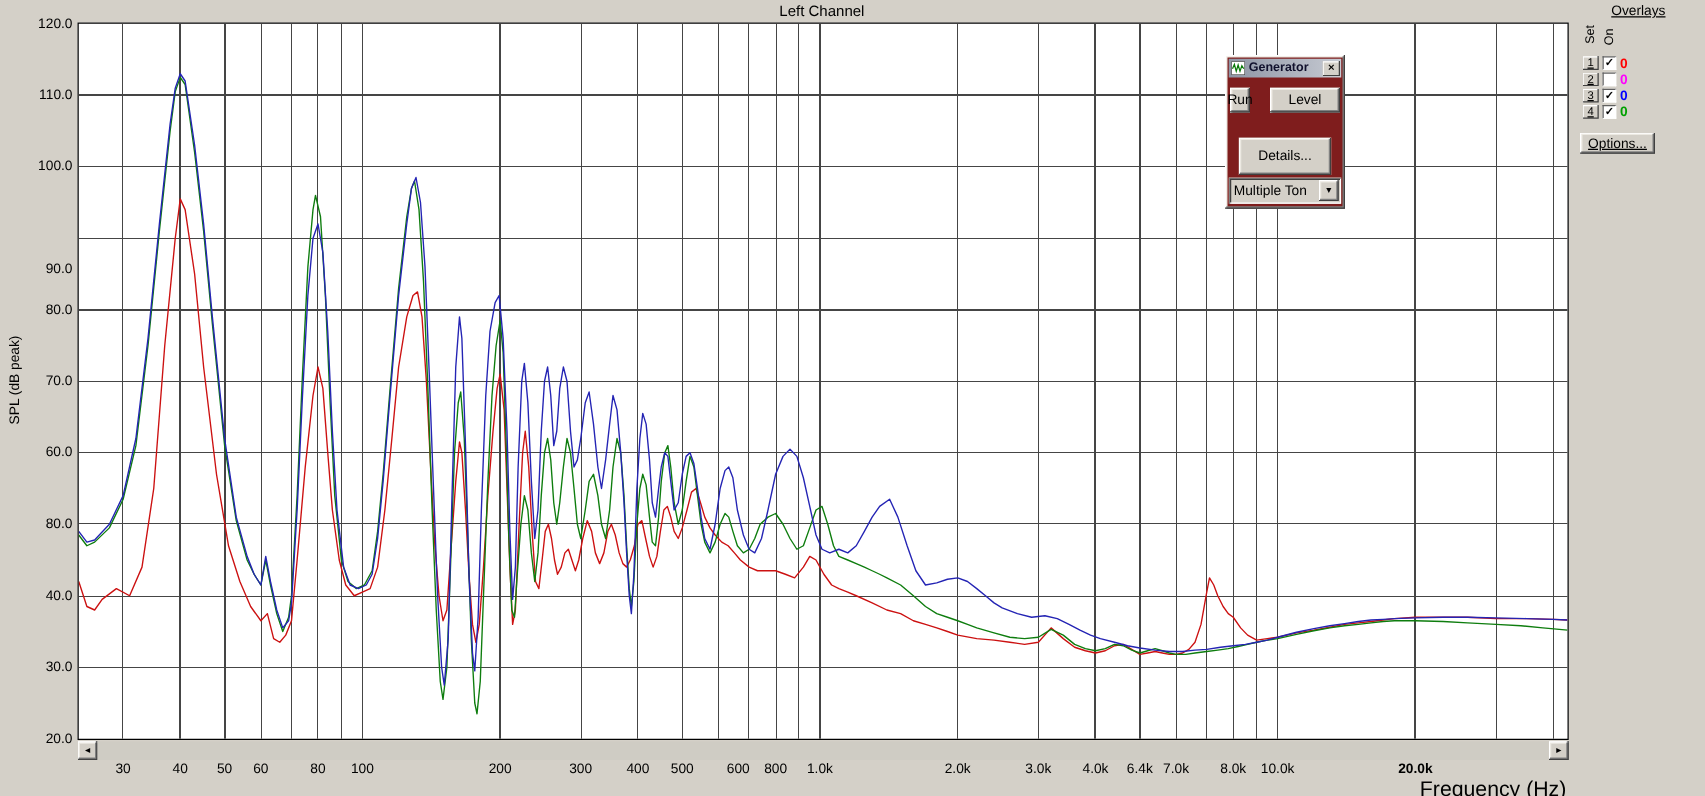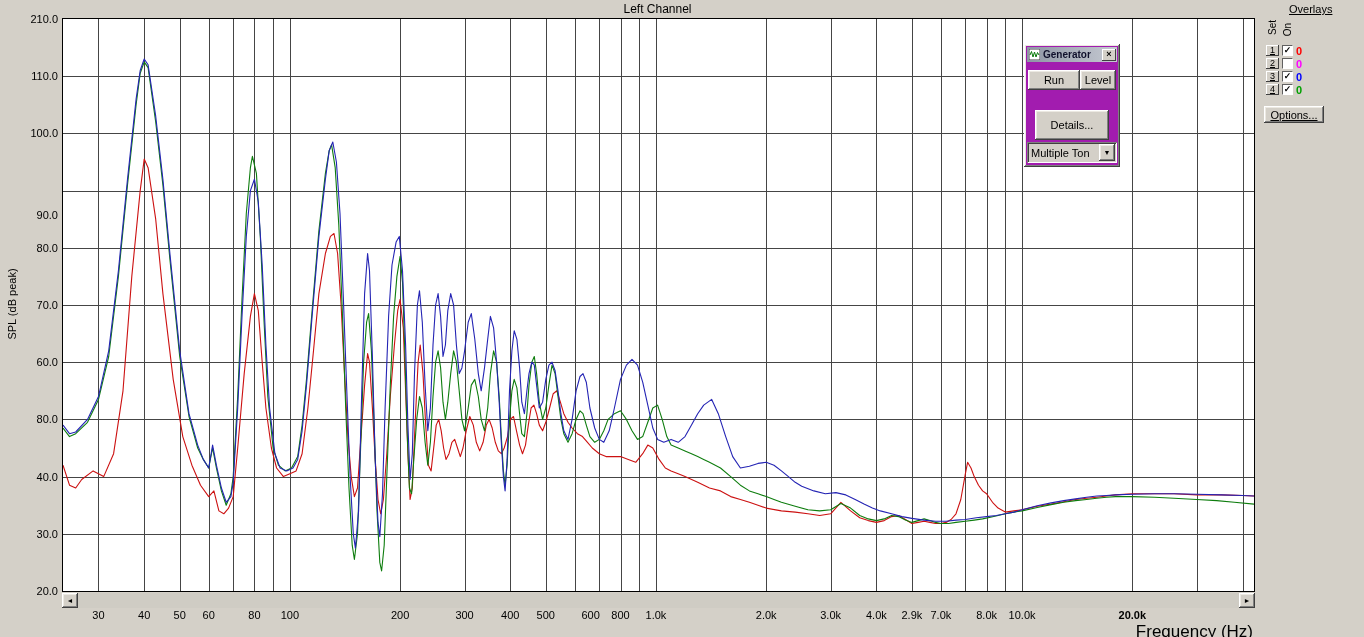--- a/index.html
+++ b/index.html
@@ -16,28 +16,28 @@
   .y-tick{position:absolute;left:16px;width:42px;text-align:right;font-size:11px;height:12px;line-height:12px;}
   .x-tick{position:absolute;top:609px;width:50px;text-align:center;font-size:11px;height:12px;line-height:12px;}
 
   .btn{background:#d4d0c8;box-shadow:inset -1px -1px 0 #404040,inset 1px 1px 0 #ffffff,inset -2px -2px 0 #808080,inset 2px 2px 0 #ece9e2;display:flex;align-items:center;justify-content:center;font-size:11px;color:#000;cursor:default;user-select:none;box-sizing:border-box;}
   .thin-raised{background:#d4d0c8;box-shadow:inset -1px -1px 0 #404040,inset 1px 1px 0 #ffffff;}
 
   #scrollbar{position:absolute;left:62px;top:593px;width:1193px;height:15px;display:flex;}
   .sb-btn{width:16px;height:15px;font-size:7px;line-height:15px;}
   .sb-track{flex:1;background:#cfccc4;}
 
-  #generator-dialog{position:absolute;left:1024px;top:44px;width:96px;height:123px;background:#a21caf;box-shadow:inset -1px -1px 0 #404040,inset 1px 1px 0 #ffffff,inset -2px -2px 0 #808080,inset 2px 2px 0 #ece9e2;z-index:10;}
+  #generator-dialog{position:absolute;left:980px;top:44px;width:96px;height:123px;background:#7f1d1d;box-shadow:inset -1px -1px 0 #404040,inset 1px 1px 0 #ffffff,inset -2px -2px 0 #808080,inset 2px 2px 0 #ece9e2;z-index:10;}
   .gd-title{display:flex;align-items:center;gap:3px;height:15px;margin:3px 3px 0 3px;padding:0 1px 0 2px;background:linear-gradient(to right,#8e95a5,#c6cad2);}
   .gd-icon{width:11px;height:11px;flex:0 0 auto;display:block;}
   .gd-title-text{flex:1;font-size:10px;font-weight:bold;color:#10102c;white-space:nowrap;overflow:hidden;}
   .gd-close{width:14px;height:12px;font-size:9px;line-height:11px;text-align:center;font-weight:bold;flex:0 0 auto;}
   .gd-row{display:flex;justify-content:space-between;margin:8px 4px 0 4px;}
-  .gd-run{width:52px;height:20px;}
-  .gd-level{width:36px;height:20px;}
+  .gd-run{width:16px;height:20px;}
+  .gd-level{width:56px;height:20px;}
   .gd-details{position:absolute;left:11px;top:66px;width:74px;height:30px;}
   .gd-combo{position:absolute;left:3px;bottom:4px;right:3px;height:21px;background:#d4d0c8;box-shadow:inset 1px 1px 0 #808080,inset -1px -1px 0 #ffffff,inset 2px 2px 0 #404040;display:flex;align-items:center;box-sizing:border-box;}
   .gd-combo-text{flex:1;font-size:11px;padding-left:4px;white-space:nowrap;overflow:hidden;}
   .gd-combo-btn{width:16px;height:17px;margin-right:2px;font-size:7px;line-height:17px;text-align:center;flex:0 0 auto;}
 
   #overlays{position:absolute;left:1260px;top:0;width:104px;height:140px;z-index:5;}
   #overlays-title{position:absolute;left:29px;top:3px;font-size:11px;text-decoration:underline;white-space:nowrap;}
   .v-label{position:absolute;font-size:10px;white-space:nowrap;transform:rotate(-90deg);}
   #ov-set{left:5px;top:22px;}
   #ov-on{left:21px;top:24px;}
@@ -98,21 +98,21 @@
           <line x1="0" y1="114" x2="1191" y2="114"></line>
           <line x1="0" y1="57" x2="1191" y2="57"></line>
         </g>
         <path d="M0.0 446.2L6.5 466.2L12.7 469.0L18.7 460.5L30.1 451.9L40.7 457.6L50.6 434.7L60.0 371.8L68.8 257.4L77.2 171.6L81.2 140.1L85.1 148.7L92.7 200.2L99.9 274.6L110.2 360.4L119.8 417.6L128.9 446.2L137.5 466.2L145.7 477.6L150.9 471.9L155.9 491.9L160.8 494.8L165.6 489.1L170.2 477.6L174.7 429.0L181.2 354.6L187.4 297.4L191.4 274.6L195.3 291.7L199.2 343.2L202.9 389.0L208.4 429.0L213.6 449.0L220.4 457.6L226.9 454.7L233.1 451.9L239.1 434.7L244.9 389.0L250.5 331.8L255.9 274.6L262.4 234.5L267.4 217.4L271.0 214.5L274.6 234.5L278.1 286.0L281.5 354.6L284.9 417.6L288.2 457.6L291.4 477.6L294.5 469.0L297.6 423.3L301.6 366.1L304.6 334.6L306.5 343.2L309.4 389.0L312.2 440.4L315.0 480.5L317.7 494.8L320.4 480.5L323.8 434.7L327.3 377.5L331.4 326.0L334.7 291.7L337.1 280.3L340.3 308.9L342.6 371.8L344.9 434.7L347.1 480.5L349.3 469.0L352.3 400.4L355.1 343.2L357.2 326.0L360.0 354.6L362.7 406.1L365.4 446.2L368.1 451.9L370.7 429.0L373.2 406.1L375.7 400.4L378.2 411.8L380.6 429.0L383.0 440.4L386.0 434.7L388.9 423.3L391.7 420.4L394.5 429.0L397.3 437.6L400.0 429.0L403.2 411.8L406.8 397.5L410.3 406.1L413.3 423.3L416.7 431.9L420.1 423.3L423.3 406.1L426.1 400.4L429.2 409.0L432.3 423.3L435.3 431.9L438.3 434.7L441.2 429.0L444.5 417.6L447.3 400.4L450.5 397.5L453.5 411.8L456.6 426.1L459.5 434.7L462.5 426.1L465.3 406.1L468.1 389.0L470.9 386.1L473.6 394.7L476.3 406.1L479.6 411.8L482.8 403.3L486.6 389.0L490.2 374.7L493.8 371.8L497.4 383.2L500.8 394.7L505.0 403.3L509.1 409.0L514.4 414.7L519.5 417.6L524.5 423.3L529.3 429.0L536.3 434.7L543.0 437.6L549.4 437.6L557.5 437.6L565.3 440.4L572.7 443.3L579.7 434.7L584.8 426.1L589.8 429.0L596.1 440.4L602.3 449.0L608.1 451.9L615.2 454.7L622.0 457.6L634.7 463.3L646.5 469.0L657.5 471.9L667.7 477.6L677.4 480.5L686.4 483.3L695.0 486.2L703.2 489.1L718.4 491.9L732.2 493.1L744.9 494.8L756.7 496.5L767.7 494.8L777.9 483.3L787.6 491.9L796.7 498.8L805.3 501.6L813.4 503.4L821.2 501.6L828.6 497.6L835.6 496.5L842.4 500.5L848.9 504.5L855.1 503.4L861.1 502.2L866.9 503.4L872.5 504.5L877.9 504.5L883.1 503.4L888.1 500.5L893.0 494.8L897.8 480.5L902.4 454.7L904.6 443.3L908.0 449.0L911.2 457.6L915.5 466.2L919.6 471.9L923.6 474.8L929.5 483.3L935.1 489.1L942.3 493.1L950.9 491.9L959.1 490.8L974.2 487.3L988.1 485.1L1000.8 482.8L1012.6 480.5L1023.6 479.3L1033.8 478.2L1043.5 477.0L1052.5 475.9L1069.3 474.8L1091.5 474.8L1111.0 474.8L1133.8 475.9L1158.3 475.9L1179.5 476.5L1191.0 477.0" fill="none" stroke="#cc1111" stroke-width="1.1" stroke-linejoin="round"></path>
         <path d="M0.0 409.0L6.5 417.6L12.7 414.7L24.5 403.3L35.5 380.4L45.7 337.5L55.4 257.4L64.5 165.9L73.1 85.8L77.2 54.3L81.2 42.9L85.1 48.6L92.7 103.0L99.9 165.9L106.9 240.2L116.7 337.5L126.0 397.5L134.7 429.0L140.3 440.4L145.7 449.0L149.6 429.0L153.4 449.0L158.4 471.9L163.2 486.2L167.9 474.8L170.2 457.6L174.7 377.5L179.0 280.3L183.3 194.5L187.4 148.7L189.4 137.3L193.4 154.4L197.3 217.4L201.1 303.2L204.8 377.5L210.1 429.0L215.4 446.2L222.1 451.9L228.5 449.0L234.7 437.6L239.1 406.1L243.5 360.4L249.1 291.7L255.9 211.6L262.4 154.4L266.2 131.6L268.6 125.8L272.2 148.7L275.8 205.9L279.3 291.7L282.7 389.0L286.0 469.0L289.2 526.2L291.4 540.5L294.5 514.8L297.6 429.0L300.6 343.2L303.6 303.2L305.6 294.6L308.4 331.8L311.3 411.8L314.0 491.9L316.8 543.4L318.6 552.0L321.2 526.2L323.8 457.6L327.3 366.1L330.6 297.4L333.9 257.4L337.1 237.4L339.5 263.1L341.8 331.8L344.1 411.8L346.4 469.0L348.6 474.8L350.8 440.4L353.7 400.4L356.5 377.5L359.3 389.0L362.1 423.3L364.8 446.2L367.4 423.3L370.0 377.5L372.6 343.2L375.1 331.8L377.6 348.9L380.0 383.2L382.4 400.4L384.8 383.2L387.7 354.6L390.6 331.8L393.4 343.2L396.2 371.8L398.9 400.4L401.6 411.8L405.2 389.0L408.3 366.1L411.8 360.4L415.3 377.5L418.2 400.4L421.5 411.8L424.7 389.0L427.4 354.6L430.6 331.8L433.6 343.2L436.2 377.5L438.3 417.6L440.4 451.9L442.1 466.2L444.1 446.2L446.5 400.4L448.9 371.8L451.2 360.4L453.9 368.9L456.6 394.7L458.8 414.7L461.4 417.6L463.9 394.7L466.0 366.1L468.8 343.2L471.3 337.5L473.6 354.6L476.3 383.2L479.6 400.4L482.8 389.0L485.9 366.1L489.0 346.1L492.1 354.6L495.0 377.5L497.9 400.4L500.8 414.7L505.0 423.3L509.1 414.7L513.1 400.4L517.0 391.8L520.0 394.7L523.3 406.1L526.9 417.6L531.7 423.3L536.3 420.4L540.8 411.8L545.1 400.4L551.4 394.7L557.5 391.8L563.4 400.4L569.0 411.8L574.5 420.4L579.7 417.6L584.8 403.3L589.8 389.0L594.6 386.1L599.2 400.4L603.8 417.6L608.1 426.1L615.2 429.0L622.0 431.9L628.5 434.7L634.7 437.6L640.7 440.4L646.5 443.3L657.5 449.0L667.7 457.6L677.4 466.2L686.4 471.9L695.0 474.8L703.2 477.6L711.0 480.5L718.4 483.3L732.2 487.3L744.9 490.8L756.7 491.9L767.7 490.8L777.9 484.5L787.6 489.1L796.7 496.5L805.3 499.9L813.4 501.6L821.2 499.9L828.6 496.5L835.6 497.6L842.4 501.1L848.9 503.4L855.1 501.6L861.1 499.9L866.9 501.6L872.5 503.4L877.9 504.5L885.6 504.5L893.0 503.4L902.4 502.2L911.2 501.1L919.6 499.9L927.5 498.2L935.1 496.5L942.3 494.8L950.9 493.1L959.1 491.9L974.2 488.5L988.1 485.6L1000.8 483.3L1012.6 481.6L1023.6 480.5L1033.8 479.3L1043.5 478.2L1052.5 477.6L1069.3 477.6L1091.5 478.2L1111.0 479.3L1133.8 480.5L1153.7 481.6L1171.3 483.3L1191.0 485.1" fill="none" stroke="#0e7d0e" stroke-width="1.1" stroke-linejoin="round"></path>
         <path d="M0.0 406.1L6.5 414.7L12.7 413.0L24.5 400.4L35.5 377.5L45.7 331.8L55.4 251.7L64.5 160.2L73.1 80.1L77.2 51.5L81.2 40.0L85.1 45.8L92.7 97.2L99.9 160.2L106.9 234.5L116.7 331.8L126.0 394.7L134.7 426.1L140.3 440.4L145.7 449.0L149.6 426.1L153.4 446.2L158.4 469.0L163.2 483.3L167.9 477.6L170.2 463.3L174.7 389.0L179.0 297.4L183.3 217.4L187.4 171.6L191.4 160.2L195.3 183.0L199.2 246.0L202.9 326.0L206.6 389.0L211.9 434.7L217.1 449.0L223.7 451.9L230.0 449.0L234.7 440.4L239.1 411.8L243.5 366.1L249.1 297.4L255.9 217.4L262.4 160.2L266.2 131.6L269.8 123.0L273.4 143.0L277.0 194.5L280.4 280.3L283.8 371.8L287.1 457.6L290.3 514.8L292.4 529.1L295.6 491.9L298.6 377.5L301.6 274.6L304.6 234.5L306.5 251.7L309.4 337.5L312.2 440.4L315.0 503.4L316.8 517.7L319.5 474.8L322.1 389.0L325.6 297.4L329.0 246.0L333.1 223.1L336.3 217.4L339.5 251.7L342.6 326.0L344.9 406.1L347.1 460.5L349.3 434.7L351.5 354.6L354.4 286.0L356.5 271.7L359.3 303.2L362.1 366.1L364.8 411.8L367.4 389.0L370.0 326.0L372.6 286.0L375.1 274.6L377.6 297.4L380.0 337.5L382.4 326.0L384.8 291.7L387.7 274.6L390.6 286.0L393.4 326.0L396.2 354.6L398.9 348.9L401.6 331.8L405.2 303.2L408.3 294.6L411.8 320.3L415.3 354.6L418.2 371.8L421.5 348.9L424.7 320.3L427.4 297.4L430.6 308.9L433.6 343.2L436.2 383.2L438.3 423.3L440.4 457.6L442.1 471.9L444.1 440.4L446.5 371.8L448.9 331.8L451.2 311.7L453.9 320.3L456.6 348.9L458.8 383.2L461.4 394.7L463.9 371.8L466.0 354.6L468.8 343.2L471.3 346.1L473.6 366.1L476.3 389.0L479.6 383.2L482.8 360.4L485.9 346.1L489.0 343.2L492.1 351.8L495.0 371.8L497.9 394.7L500.8 411.8L505.0 420.4L509.1 400.4L513.1 371.8L517.0 357.5L520.0 354.6L523.3 363.2L526.9 389.0L531.7 409.0L536.3 420.4L540.8 423.3L546.2 411.8L551.4 389.0L557.5 360.4L563.4 346.1L569.0 340.3L574.5 346.1L579.7 363.2L584.8 386.1L589.8 409.0L594.6 420.4L600.8 423.3L608.1 420.4L615.2 423.3L622.0 417.6L628.5 406.1L634.7 394.7L640.7 386.1L648.7 380.4L655.3 394.7L662.7 417.6L669.7 437.6L677.4 449.0L686.4 447.3L695.0 444.4L703.2 443.3L711.0 446.2L718.4 451.9L725.4 457.6L732.2 463.3L738.7 467.3L750.9 471.9L762.3 474.8L772.9 473.6L782.8 475.9L792.2 480.5L801.0 485.1L809.4 489.1L817.3 491.9L828.6 494.8L839.0 497.6L848.9 499.4L861.1 501.1L872.5 502.2L883.1 502.2L893.0 501.1L902.4 500.5L913.4 498.8L923.6 497.6L933.3 496.5L942.3 494.8L950.9 493.1L959.1 490.8L974.2 486.8L988.1 483.9L1000.8 481.6L1012.6 479.9L1023.6 478.2L1033.8 477.0L1043.5 476.5L1052.5 475.9L1069.3 475.3L1091.5 474.8L1111.0 474.8L1133.8 475.3L1158.3 475.9L1179.5 476.5L1191.0 477.0" fill="none" stroke="#2424b4" stroke-width="1.1" stroke-linejoin="round"></path>
       </svg>
   </div>
 
   <div id="y-ticks">
-      <div class="y-tick" style="top: 13px;">210.0</div>
+      <div class="y-tick" style="top: 13px;">120.0</div>
       <div class="y-tick" style="top: 70.2px;">110.0</div>
       <div class="y-tick" style="top: 127.4px;">100.0</div>
       <div class="y-tick" style="top: 184.6px; margin-top: 24px;">90.0</div>
       <div class="y-tick" style="top: 241.8px;">80.0</div>
       <div class="y-tick" style="top: 299px; text-align: right;">70.0</div>
       <div class="y-tick" style="top: 356.2px;">60.0</div>
       <div class="y-tick" style="top: 413.4px;">80.0</div>
       <div class="y-tick" style="top: 470.6px;">40.0</div>
       <div class="y-tick" style="top: 527.8px;">30.0</div>
       <div class="y-tick" style="top: 585px;">20.0</div>
@@ -127,21 +127,21 @@
       <div class="x-tick" style="left: 375.107px;">200</div>
       <div class="x-tick" style="left: 439.573px;">300</div>
       <div class="x-tick" style="left: 485.312px;">400</div>
       <div class="x-tick" style="left: 520.791px;">500</div>
       <div class="x-tick" style="left: 549.778px; text-align: right;">600</div>
       <div class="x-tick" style="left: 595.518px;">800</div>
       <div class="x-tick" style="left: 630.996px;">1.0k</div>
       <div class="x-tick" style="left: 741.201px;">2.0k</div>
       <div class="x-tick" style="left: 805.667px;">3.0k</div>
       <div class="x-tick" style="left: 851.407px;">4.0k</div>
-      <div class="x-tick" style="left: 886.885px;">2.9k</div>
+      <div class="x-tick" style="left: 886.885px;">6.4k</div>
       <div class="x-tick" style="left: 915.873px;">7.0k</div>
       <div class="x-tick" style="left: 961.612px;">8.0k</div>
       <div class="x-tick" style="left: 997.091px;">10.0k</div>
       <div class="x-tick" style="left: 1107.3px; font-weight: bold;">20.0k</div>
     </div>
   <div id="x-axis-title">Frequency (Hz)</div>
 
   <div id="scrollbar">
     <div class="sb-btn btn">
       <span>◄</span>

